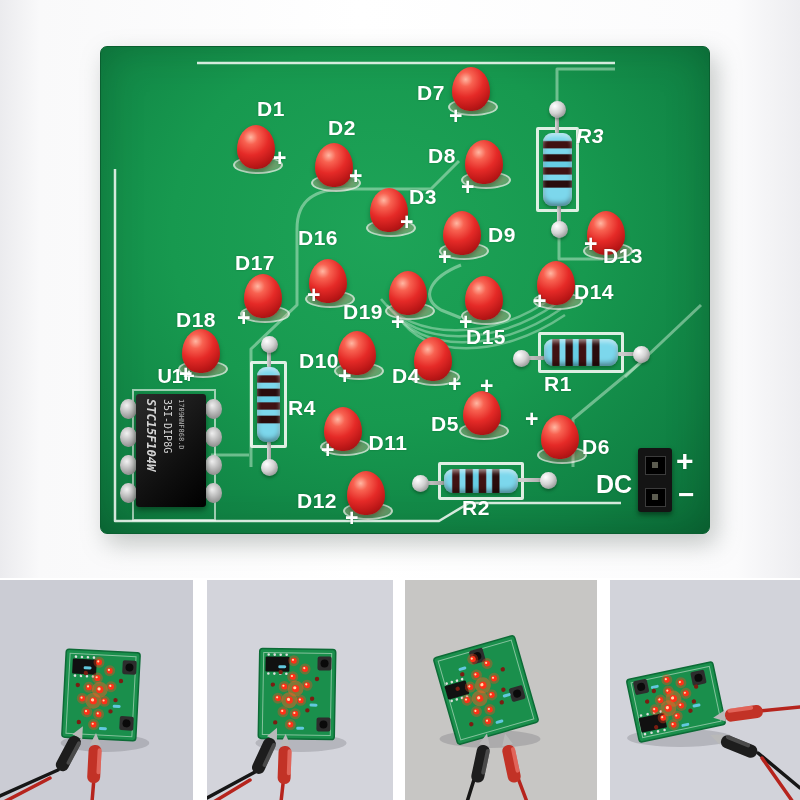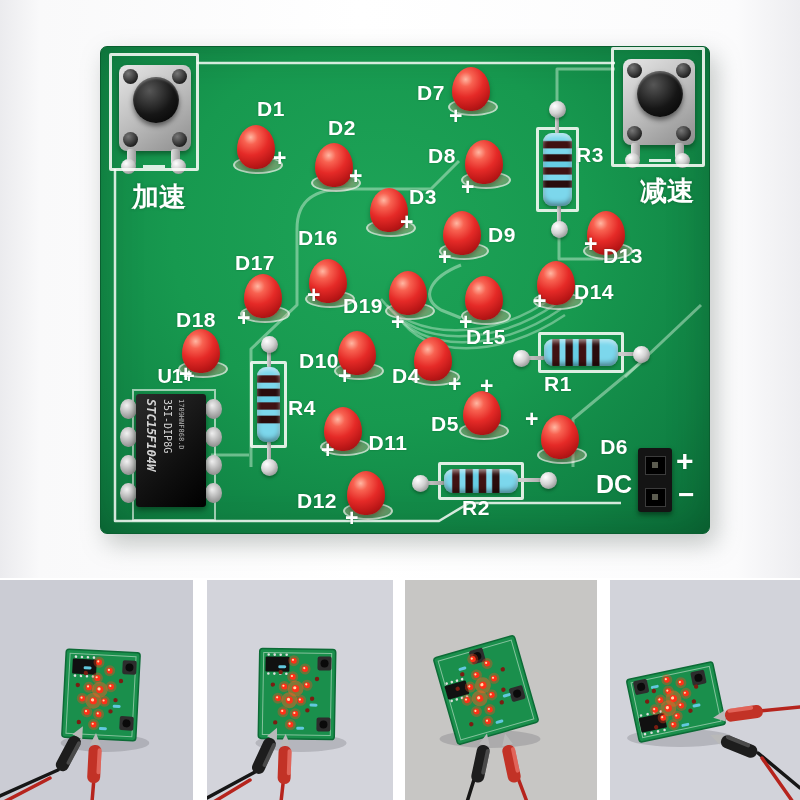--- a/index.html
+++ b/index.html
@@ -90,53 +90,21 @@
           <path d="M286,258 C314,298 392,302 456,256" stroke="rgba(200,235,210,0.45)" stroke-width="2.5" fill="none" stroke-linejoin="round"></path>
           <path d="M292,264 C318,304 394,308 460,262" stroke="rgba(200,235,210,0.45)" stroke-width="2.5" fill="none" stroke-linejoin="round"></path>
           <path d="M298,270 C322,310 396,314 464,268" stroke="rgba(200,235,210,0.45)" stroke-width="2.5" fill="none" stroke-linejoin="round"></path>
           <path d="M458,188 L458,212 L502,212" stroke="rgba(200,235,210,0.5)" stroke-width="3" fill="none" stroke-linejoin="round"></path>
           <path d="M544,312 L472,372 L472,420" stroke="rgba(200,235,210,0.5)" stroke-width="3" fill="none" stroke-linejoin="round"></path>
           <path d="M456,60 L456,22 L514,22" stroke="rgba(200,235,210,0.5)" stroke-width="3" fill="none" stroke-linejoin="round"></path>
           <path d="M600,258 L524,330" stroke="rgba(200,235,210,0.5)" stroke-width="3" fill="none" stroke-linejoin="round"></path>
           <path d="M110,408 L148,408" stroke="rgba(200,235,210,0.5)" stroke-width="3" fill="none" stroke-linejoin="round"></path>
         </svg>
 
-      <div class="pushbtn btn-a">
-        <div class="silk-box" style="left:-4px;top:-4px;width:84px;height:112px"></div>
-        <div class="btn-body">
-          <div class="btn-dot" style="left:4px;top:4px"></div>
-          <div class="btn-dot" style="right:4px;top:4px"></div>
-          <div class="btn-dot" style="left:4px;bottom:4px"></div>
-          <div class="btn-dot" style="right:4px;bottom:4px"></div>
-          <div class="btn-cap"></div>
-        </div>
-        <div class="btn-leg" style="left:14px"></div>
-        <div class="btn-leg" style="left:58px"></div>
-        <div class="btn-ball" style="left:8px"></div>
-        <div class="btn-ball" style="left:58px"></div>
-        <div class="btn-dash"></div>
-        <div class="btn-label">加速</div>
-      </div>
-
-      <div class="pushbtn btn-b">
-        <div class="silk-box" style="left:-4px;top:-4px;width:88px;height:114px"></div>
-        <div class="btn-body" style="left:8px">
-          <div class="btn-dot" style="left:4px;top:4px"></div>
-          <div class="btn-dot" style="right:4px;top:4px"></div>
-          <div class="btn-dot" style="left:4px;bottom:4px"></div>
-          <div class="btn-dot" style="right:4px;bottom:4px"></div>
-          <div class="btn-cap"></div>
-        </div>
-        <div class="btn-leg" style="left:16px"></div>
-        <div class="btn-leg" style="left:60px"></div>
-        <div class="btn-ball" style="left:10px"></div>
-        <div class="btn-ball" style="left:60px"></div>
-        <div class="btn-dash" style="left:34px"></div>
-        <div class="btn-label" style="left:-8px">减速</div>
-      </div>
+
 
       <div class="small-label" style="left:40px;top:318px;width:70px;text-align:center">U1+</div>
       <div id="ic-silk"></div>
       <div id="ic-body">
         <div id="ic-text">
           <div class="l1">STC15F104W</div>
           <div class="l2">35I-DIP8G</div>
           <div class="l3">1709HNF868.D</div>
         </div>
       </div>
@@ -163,21 +131,21 @@
         <div class="led-flange" style="left: 309px; top: 321px;"></div>
         <div class="led-dome" style="left: 313px; top: 290px;"></div>
         <div class="led-label" style="left: 273px; top: 317px;">D4</div>
         <div class="plus-mark" style="left: 347px; top: 324px;">+</div>
         <div class="led-flange" style="left: 358px; top: 375px;"></div>
         <div class="led-dome" style="left: 362px; top: 344px;"></div>
         <div class="led-label" style="left: 312px; top: 365px;">D5</div>
         <div class="plus-mark" style="left: 379px; top: 326px;">+</div>
         <div class="led-flange" style="left: 436px; top: 399px;"></div>
         <div class="led-dome" style="left: 440px; top: 368px;"></div>
-        <div class="led-label" style="left: 463px; top: 388px; text-align: right;">D6</div>
+        <div class="led-label" style="left: 463px; top: 388px;">D6</div>
         <div class="plus-mark" style="left: 424px; top: 359px;">+</div>
         <div class="led-flange" style="left: 347px; top: 51px;"></div>
         <div class="led-dome" style="left: 351px; top: 20px;"></div>
         <div class="led-label" style="left: 298px; top: 34px;">D7</div>
         <div class="plus-mark" style="left: 348px; top: 56px;">+</div>
         <div class="led-flange" style="left: 360px; top: 124px;"></div>
         <div class="led-dome" style="left: 364px; top: 93px;"></div>
         <div class="led-label" style="left: 309px; top: 97px;">D8</div>
         <div class="plus-mark" style="left: 360px; top: 127px;">+</div>
         <div class="led-flange" style="left: 338px; top: 195px;"></div>
@@ -215,29 +183,29 @@
         <div class="led-flange" style="left: 139px; top: 258px;"></div>
         <div class="led-dome" style="left: 143px; top: 227px;"></div>
         <div class="led-label" style="left: 122px; top: 204px;">D17</div>
         <div class="plus-mark" style="left: 136px; top: 258px;">+</div>
         <div class="led-flange" style="left: 77px; top: 313px;"></div>
         <div class="led-dome" style="left: 81px; top: 282px;"></div>
         <div class="led-label" style="left: 63px; top: 261px;">D18</div>
         <div class="plus-mark" style="left: 78px; top: 314px;">+</div>
         <div class="led-flange" style="left: 284px; top: 255px;"></div>
         <div class="led-dome" style="left: 288px; top: 224px;"></div>
-        <div class="led-label" style="left: 230px; top: 247px;">D19</div>
+        <div class="led-label" style="left: 230px; top: 253px;">D19</div>
         <div class="plus-mark" style="left: 290px; top: 262px;">+</div>
         <div class="silk-box" style="left: 435px; top: 80px; width: 37px; height: 79px;"></div>
         <div class="lead" style="left: 454px; top: 62px; width: 4px; height: 25px;"></div>
         <div class="lead" style="left: 456px; top: 158px; width: 4px; height: 26px;"></div>
         <div class="res-body-v" style="left: 442px; top: 86px; width: 29px; height: 73px;"></div>
         <div class="ball" style="left: 448px; top: 54px;"></div>
         <div class="ball" style="left: 450px; top: 174px;"></div>
-        <div class="led-label" style="left: 457px; top: 96px;">R3</div>
+        <div class="led-label" style="left: 457px; top: 77px; font-style: italic;">R3</div>
         <div class="silk-box" style="left: 149px; top: 314px; width: 31px; height: 81px;"></div>
         <div class="lead" style="left: 166px; top: 297px; width: 4px; height: 24px;"></div>
         <div class="lead" style="left: 166px; top: 394px; width: 4px; height: 28px;"></div>
         <div class="res-body-v" style="left: 156px; top: 320px; width: 23px; height: 75px;"></div>
         <div class="ball" style="left: 160px; top: 289px;"></div>
         <div class="ball" style="left: 160px; top: 412px;"></div>
         <div class="led-label" style="left: 169px; top: 349px;">R4</div>
         <div class="silk-box" style="left: 437px; top: 285px; width: 80px; height: 35px;"></div>
         <div class="lead" style="left: 420px; top: 309px; width: 24px; height: 4px;"></div>
         <div class="lead" style="left: 516px; top: 305px; width: 26px; height: 4px;"></div>

